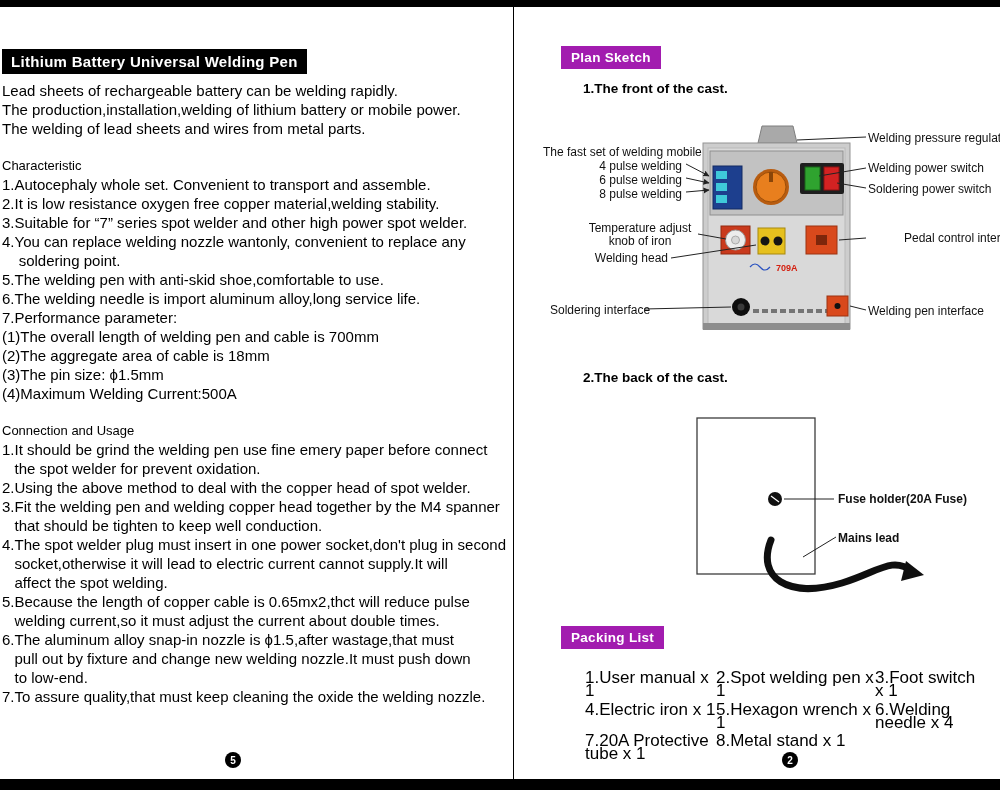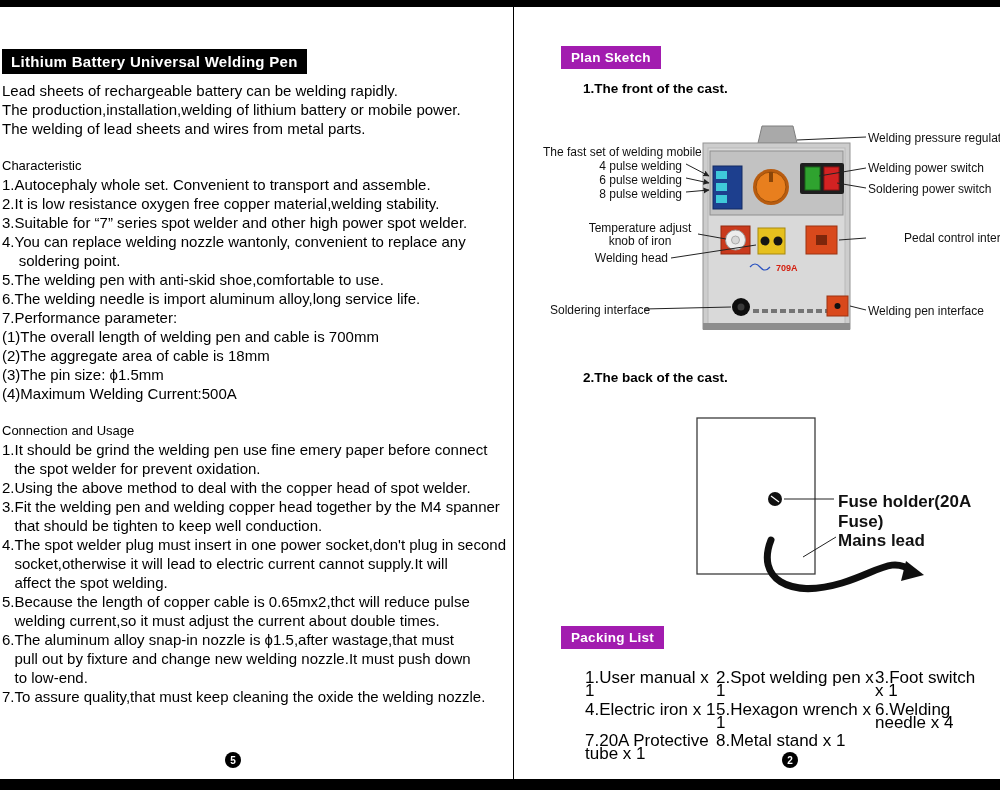--- a/index.html
+++ b/index.html
@@ -29,21 +29,21 @@
   .sec-body { font-size:15px; line-height:19px; white-space:pre; }
 
   .caption { position:absolute; font-size:13.5px; font-weight:bold; z-index:2; }
 
   .dlabel {
     position:absolute; font-size:12px; line-height:12.5px; color:#111;
     white-space:pre; z-index:2;
   }
   .dlabel.ra { text-align:right; }
   .dlabel.ctr { text-align:center; }
-  .blabel { position:absolute; font-size:17px; font-weight:bold; color:#111; z-index:2; }
+  .blabel { position:absolute; font-size:12px; font-weight:bold; color:#111; z-index:2; }
 
   .packing-grid {
     position:absolute; z-index:2; display:grid;
     grid-template-columns:131px 159px auto; row-gap:5.5px;
     font-size:17px; line-height:13px; width:400px;
   }
 
   .page-circle {
     position:absolute; width:16px; height:16px; border-radius:50%;
     background:#000; color:#fff; font-size:10px; font-weight:bold;

